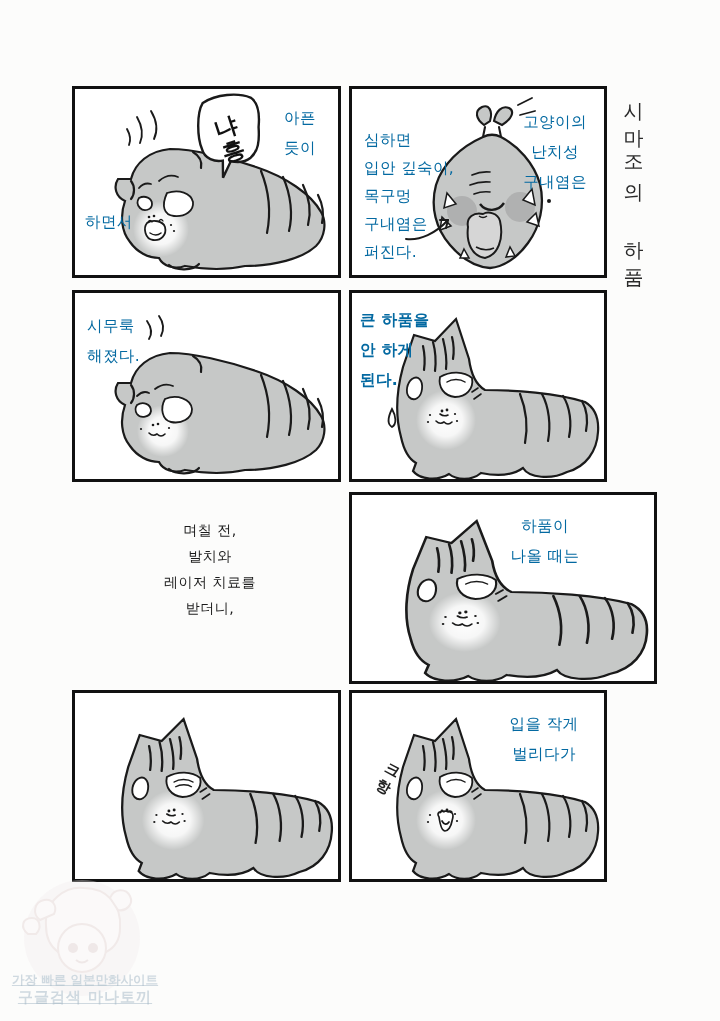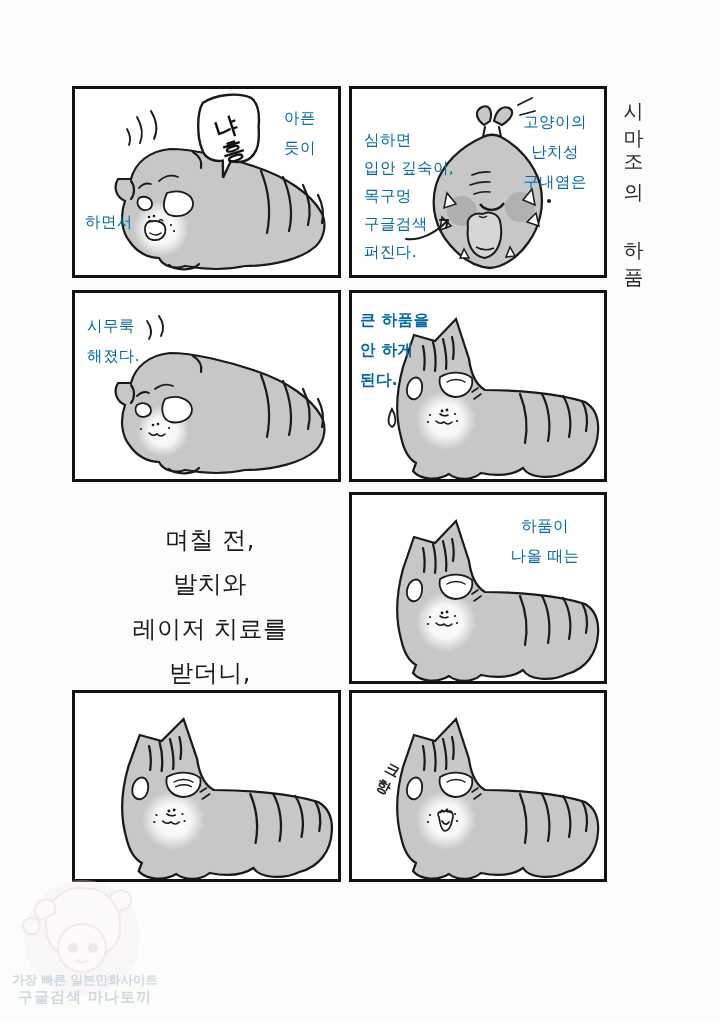--- a/index.html
+++ b/index.html
@@ -16,21 +16,21 @@
   }
   .panel svg.art{position:absolute;left:0;top:0;width:100%;height:100%;}
   .cap{
     position:absolute;white-space:pre-line;
     font-size:15.5px;line-height:1.95;letter-spacing:.4px;color:#0369a1;
   }
   .cap.center{text-align:center;}
   .narration{
     position:absolute;left:95px;top:518px;width:230px;
     text-align:center;white-space:pre-line;
-    font-size:24px;line-height:1.85;letter-spacing:.5px;color:#1b1b1b;
+    font-size:14px;line-height:1.85;letter-spacing:.5px;color:#1b1b1b;
   }
   .vtitle{
     position:absolute;left:614px;top:88px;height:220px;width:34px;
     writing-mode:vertical-rl;text-orientation:upright;
     font-size:20px;letter-spacing:7px;color:#2a2a2a;white-space:pre;
   }
   .bubble{
     position:absolute;left:118px;top:2px;width:76px;height:86px;
     transform:rotate(-4deg);
   }
@@ -41,21 +41,21 @@
     font-size:23px;font-weight:bold;letter-spacing:2px;color:#111;
   }
   .sfx{
     position:absolute;left:30px;top:62px;
     writing-mode:vertical-rl;text-orientation:upright;
     transform:rotate(28deg);
     font-size:14.5px;font-weight:600;letter-spacing:1px;color:#222;
   }
   .watermark{position:absolute;left:6px;top:876px;width:158px;height:142px;}
   .wm-line{position:absolute;width:158px;text-align:center;font-weight:bold;
-    color:rgba(168,185,198,.55);text-shadow:0 0 1px #fff;}
+    color:rgba(168,185,198,.55);text-shadow:0 0 1px #fff;text-decoration:underline;}
   .wm1{top:96px;font-size:12.5px;letter-spacing:0px;}
   .wm2{top:112px;font-size:15px;letter-spacing:1px;}
 </style>
 </head>
 <body>
 
 <svg width="0" height="0" style="position:absolute" aria-hidden="true">
   <defs>
     <radialGradient id="glowGrad" cx="50%" cy="50%" r="50%">
       <stop offset="0%" stop-color="#ffffff" stop-opacity="1"></stop>
@@ -203,21 +203,21 @@
         <path d="M54,150 C68,152 84,144 96,131"></path>
         <path d="M96,131 l-8,0 M96,131 l-2,8"></path>
       </g>
     </svg>
     <div class="cap center" style="left:156px;top:18px;width:94px;">고양이의
 난치성
 구내염은</div>
     <div class="cap" style="left:12px;top:38px;width:110px;line-height:1.8;">심하면
 입안 깊숙이,
 목구멍
-구글검색
+구내염은
 퍼진다.</div>
   </div>
 
   <div class="panel" style="left:72px;top:290px;width:269px;height:192px;">
     <svg class="art" viewBox="0 0 263 186" preserveAspectRatio="none">
       <use href="#lying-body"></use>
       <g stroke="#1a1a1a" stroke-width="1.9" stroke-linecap="round" fill="none">
         <path d="M72,28 q7,10 2,18"></path>
           <path d="M84,23 q7,10 2,20"></path>
       </g>
@@ -250,21 +250,21 @@
     <div class="cap" style="left:8px;top:12px;">큰 하품을
 안 하게
 된다.</div>
   </div>
 
   <div class="narration">며칠 전,
 발치와
 레이저 치료를
 받더니,</div>
 
-  <div class="panel" style="left:349px;top:492px;width:258px;height:192px;">
+  <div class="panel" style="left:349px;top:492px;width:308px;height:192px;">
     <svg class="art" viewBox="0 0 252 186" preserveAspectRatio="none">
       <use href="#sphinx-body"></use>
       <use href="#sphinx-face"></use>
       <use href="#sphinx-mouth-closed"></use>
     </svg>
     <div class="cap center" style="left:140px;top:16px;width:106px;">하품이
 나올 때는</div>
   </div>
 
   <div class="panel" style="left:72px;top:690px;width:269px;height:192px;">
@@ -275,20 +275,22 @@
       <path d="M96,94 C101,91 108,91 112,94" stroke="#1a1a1a" stroke-width="1.4" fill="none"></path>
     </svg>
   </div>
 
   <div class="panel" style="left:349px;top:690px;width:258px;height:192px;">
     <svg class="art" viewBox="0 0 252 186" preserveAspectRatio="none">
       <use href="#sphinx-body"></use>
       <use href="#sphinx-face"></use>
       <use href="#sphinx-mouth-open"></use>
     </svg>
+    <div class="cap center" style="left:136px;top:16px;width:112px;">입을 작게
+벌리다가</div>
     <span class="sfx">크항</span>
   </div>
 
   <div class="watermark">
     <svg viewBox="0 0 158 142" width="158" height="142" style="opacity:.34;">
       <circle cx="76" cy="62" r="58" fill="#f2ecee"></circle>
       <g stroke="#dcc8c8" stroke-width="2" fill="#faf5f6">
         <path d="M40,50 C38,24 60,10 78,12 C100,12 116,28 114,52 C114,64 108,72 100,76 L52,76 C44,70 40,60 40,50 Z"></path>
         <circle cx="76" cy="72" r="24"></circle>
         <path d="M34,44 C26,38 28,26 38,24 C46,22 52,30 48,38 Z"></path>

